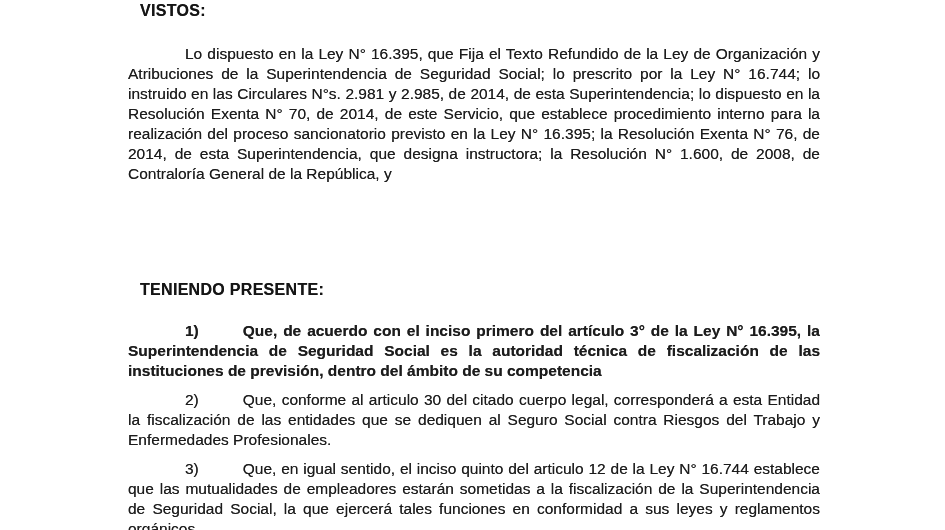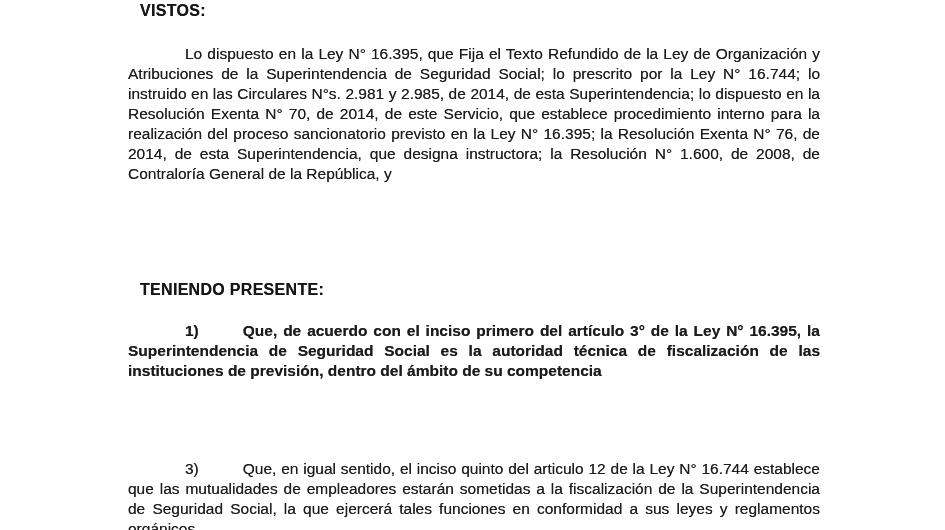--- a/index.html
+++ b/index.html
@@ -62,16 +62,17 @@
 <div class="page">
 
   <h2 class="heading" id="vistos-heading">VISTOS:</h2>
 
   <p class="doc-text indent-first" id="vistos-paragraph">Lo dispuesto en la Ley N° 16.395, que Fija el Texto Refundido de la Ley de Organización y Atribuciones de la Superintendencia de Seguridad Social; lo prescrito por la Ley N° 16.744; lo instruido en las Circulares N°s. 2.981 y 2.985, de 2014, de esta Superintendencia; lo dispuesto en la Resolución Exenta N° 70, de 2014, de este Servicio, que establece procedimiento interno para la realización del proceso sancionatorio previsto en la Ley N° 16.395; la Resolución Exenta N° 76, de 2014, de esta Superintendencia, que designa instructora; la Resolución N° 1.600, de 2008, de Contraloría General de la República, y</p>
 
   <h2 class="heading" id="teniendo-heading">TENIENDO PRESENTE:</h2>
 
   <p class="doc-text indent-first" id="considerando-1"><span>1)</span><span class="num-gap"></span><span>Que, de acuerdo con el inciso primero del artículo 3° de la Ley N° 16.395, la Superintendencia de Seguridad Social es la autoridad técnica de fiscalización de las instituciones de previsión, dentro del ámbito de su competencia</span></p>
 
+  <p class="doc-text indent-first" id="considerando-2"><span>2)</span><span class="num-gap"></span><span>Que, conforme al articulo 30 del citado cuerpo legal, corresponderá a esta Entidad la fiscalización de las entidades que se dediquen al Seguro Social contra Riesgos del Trabajo y Enfermedades Profesionales.</span></p>
 
   <p class="doc-text indent-first" id="considerando-3"><span>3)</span><span class="num-gap"></span><span>Que, en igual sentido, el inciso quinto del articulo 12 de la Ley N° 16.744 establece que las mutualidades de empleadores estarán sometidas a la fiscalización de la Superintendencia de Seguridad Social, la que ejercerá tales funciones en conformidad a sus leyes y reglamentos orgánicos</span></p>
 
 </div>
 
 </body></html>

